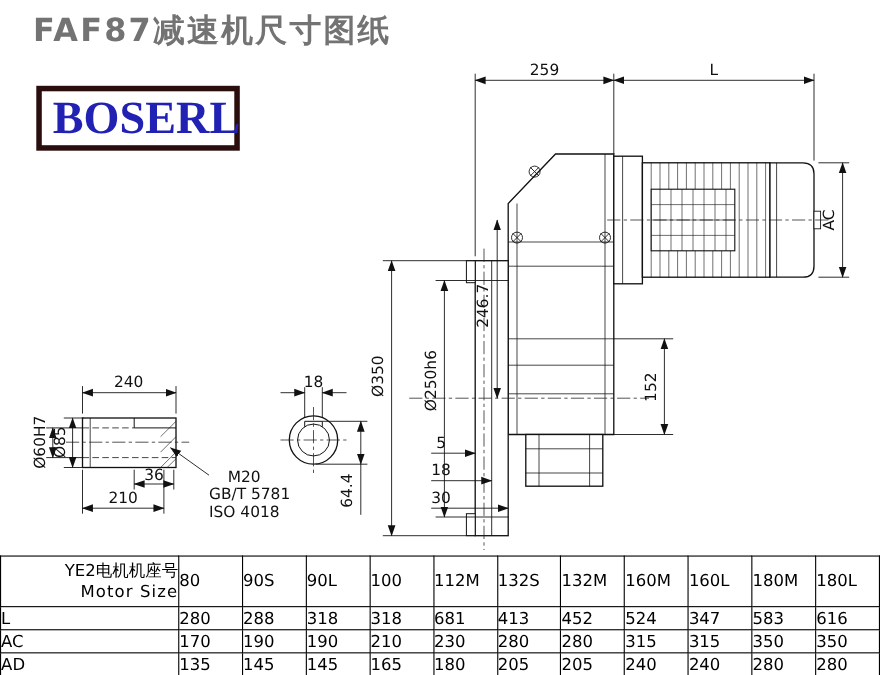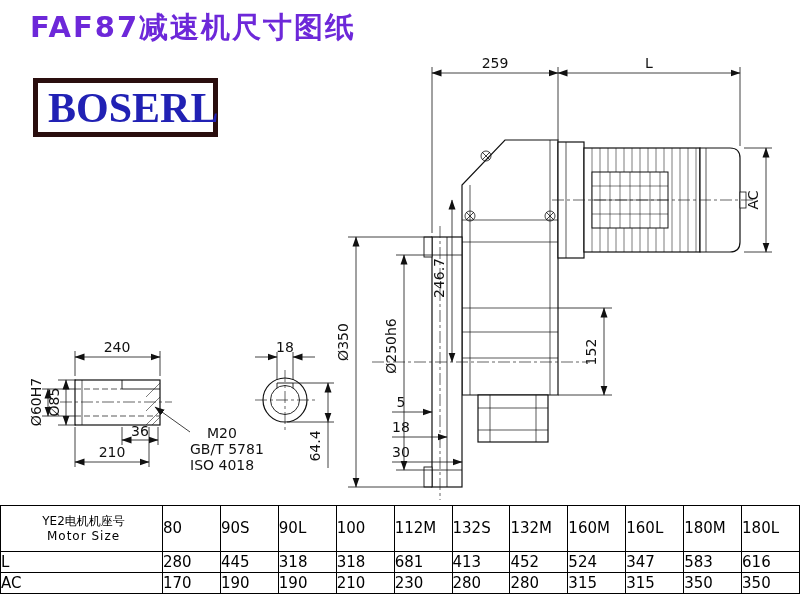--- a/index.html
+++ b/index.html
@@ -1,27 +1,27 @@
 <!DOCTYPE html>
 <html><head>
 <meta charset="utf-8">
 <style>
   * { margin:0; padding:0; box-sizing:border-box; }
   html,body { width:800px; height:614px; background:#fff; }
   body { font-family:"DejaVu Sans", sans-serif; color:#000; }
   .page { position:relative; width:800px; height:614px; background:#fff; overflow:hidden; }
-  .title { position:absolute; left:30px; top:8px; font-size:29px; font-weight:bold; letter-spacing:2px; color:#6d28d9; }
+  .title { position:absolute; left:30px; top:8px; font-size:29px; font-weight:bold; letter-spacing:2px; color:#737373; }
   .logo { position:absolute; left:33px; top:78px; width:185px; height:59px; border:5px solid #2a0e0e; background:#fff; display:flex; align-items:center; padding-left:10px;text-align:center; }
   .logo span { font-family:"Liberation Serif", serif; font-weight:bold; font-size:42px; line-height:1; color:#2121b4; }
   svg.drawing { position:absolute; left:0; top:50px; }
   table.size-table { position:absolute; left:0; top:505px; width:800px; border-collapse:collapse; table-layout:fixed; font-size:15px; }
   table.size-table col.first { width:162px; }
   table.size-table td { border:1px solid #000; text-align:left; vertical-align:middle; height:21px; padding:0; line-height:1.25; }
   table.size-table tr.hdr td { height:46px; }
-  table.size-table td.motor-head { text-align:center; padding-left:4px; font-size:12px; }
+  table.size-table td.motor-head { text-align:right; padding-left:4px; font-size:15px; }
   table.size-table td.motor-head div:last-child { letter-spacing:1px; }
 </style>
 </head>
 <body>
 
 <div class="page">
 
   <h1 class="title">FAF87减速机尺寸图纸</h1>
 
   <div class="logo">
@@ -258,21 +258,21 @@
           <td>132S</td>
           <td>132M</td>
           <td>160M</td>
           <td>160L</td>
           <td>180M</td>
           <td>180L</td>
         </tr>
         <tr>
           <td>L</td>
           <td>280</td>
-          <td>445</td>
+          <td>288</td>
           <td>318</td>
           <td>318</td>
           <td>681</td>
           <td>413</td>
           <td>452</td>
           <td>524</td>
           <td>347</td>
           <td>583</td>
           <td>616</td>
         </tr>
@@ -283,16 +283,30 @@
           <td>190</td>
           <td>210</td>
           <td>230</td>
           <td>280</td>
           <td>280</td>
           <td>315</td>
           <td>315</td>
           <td>350</td>
           <td>350</td>
         </tr>
+        <tr>
+          <td>AD</td>
+          <td>135</td>
+          <td>145</td>
+          <td>145</td>
+          <td>165</td>
+          <td>180</td>
+          <td>205</td>
+          <td>205</td>
+          <td>240</td>
+          <td>240</td>
+          <td>280</td>
+          <td>280</td>
+        </tr>
       </tbody>
   </table>
 
 </div>
 
 </body></html>

